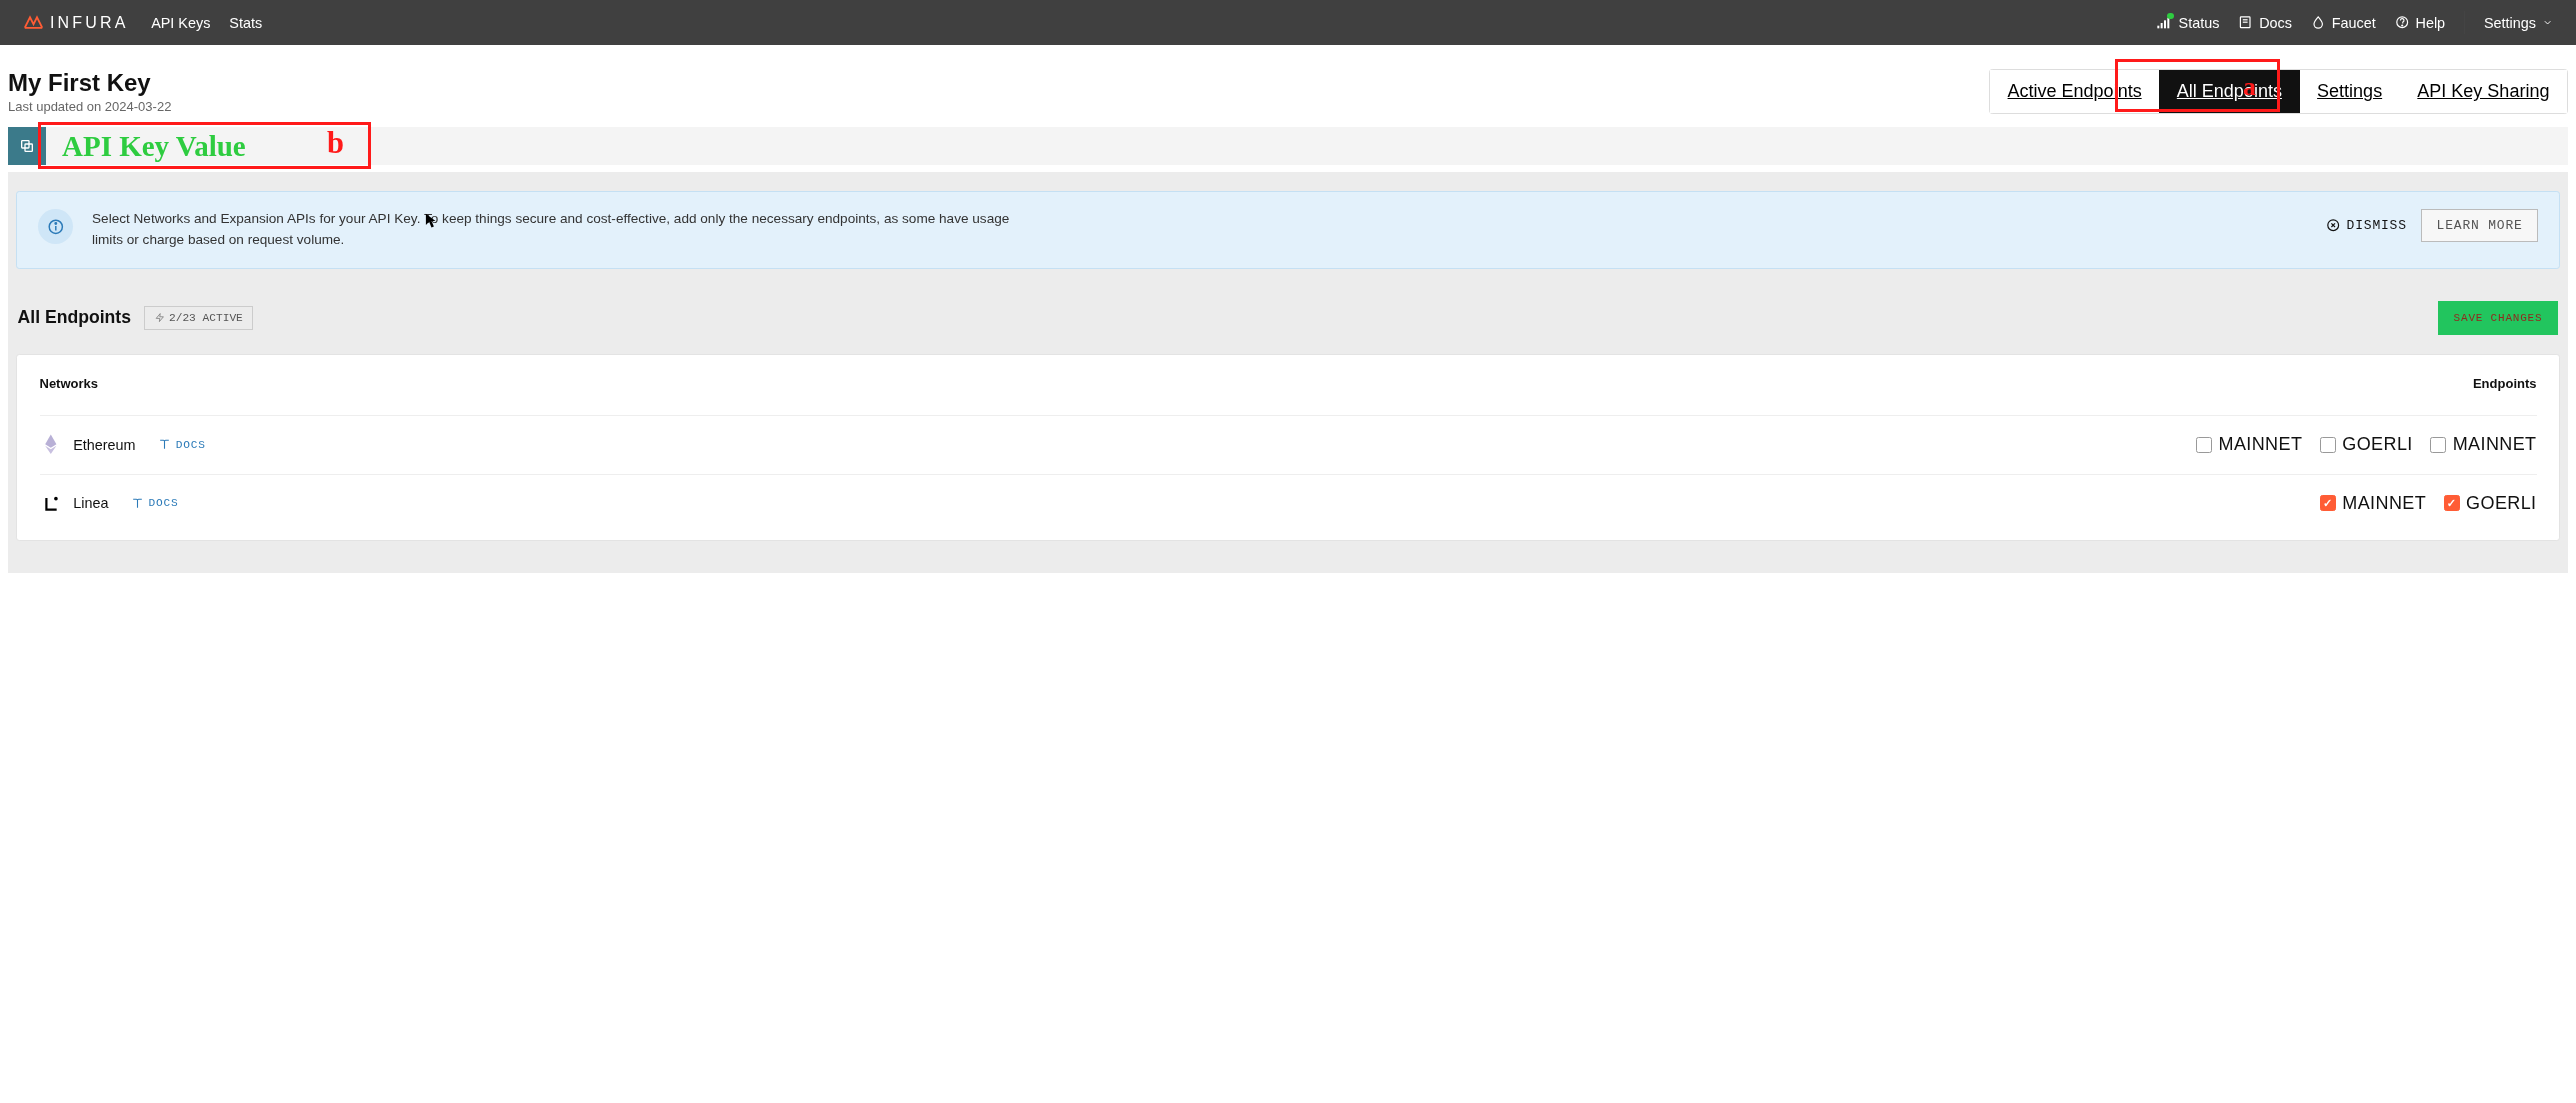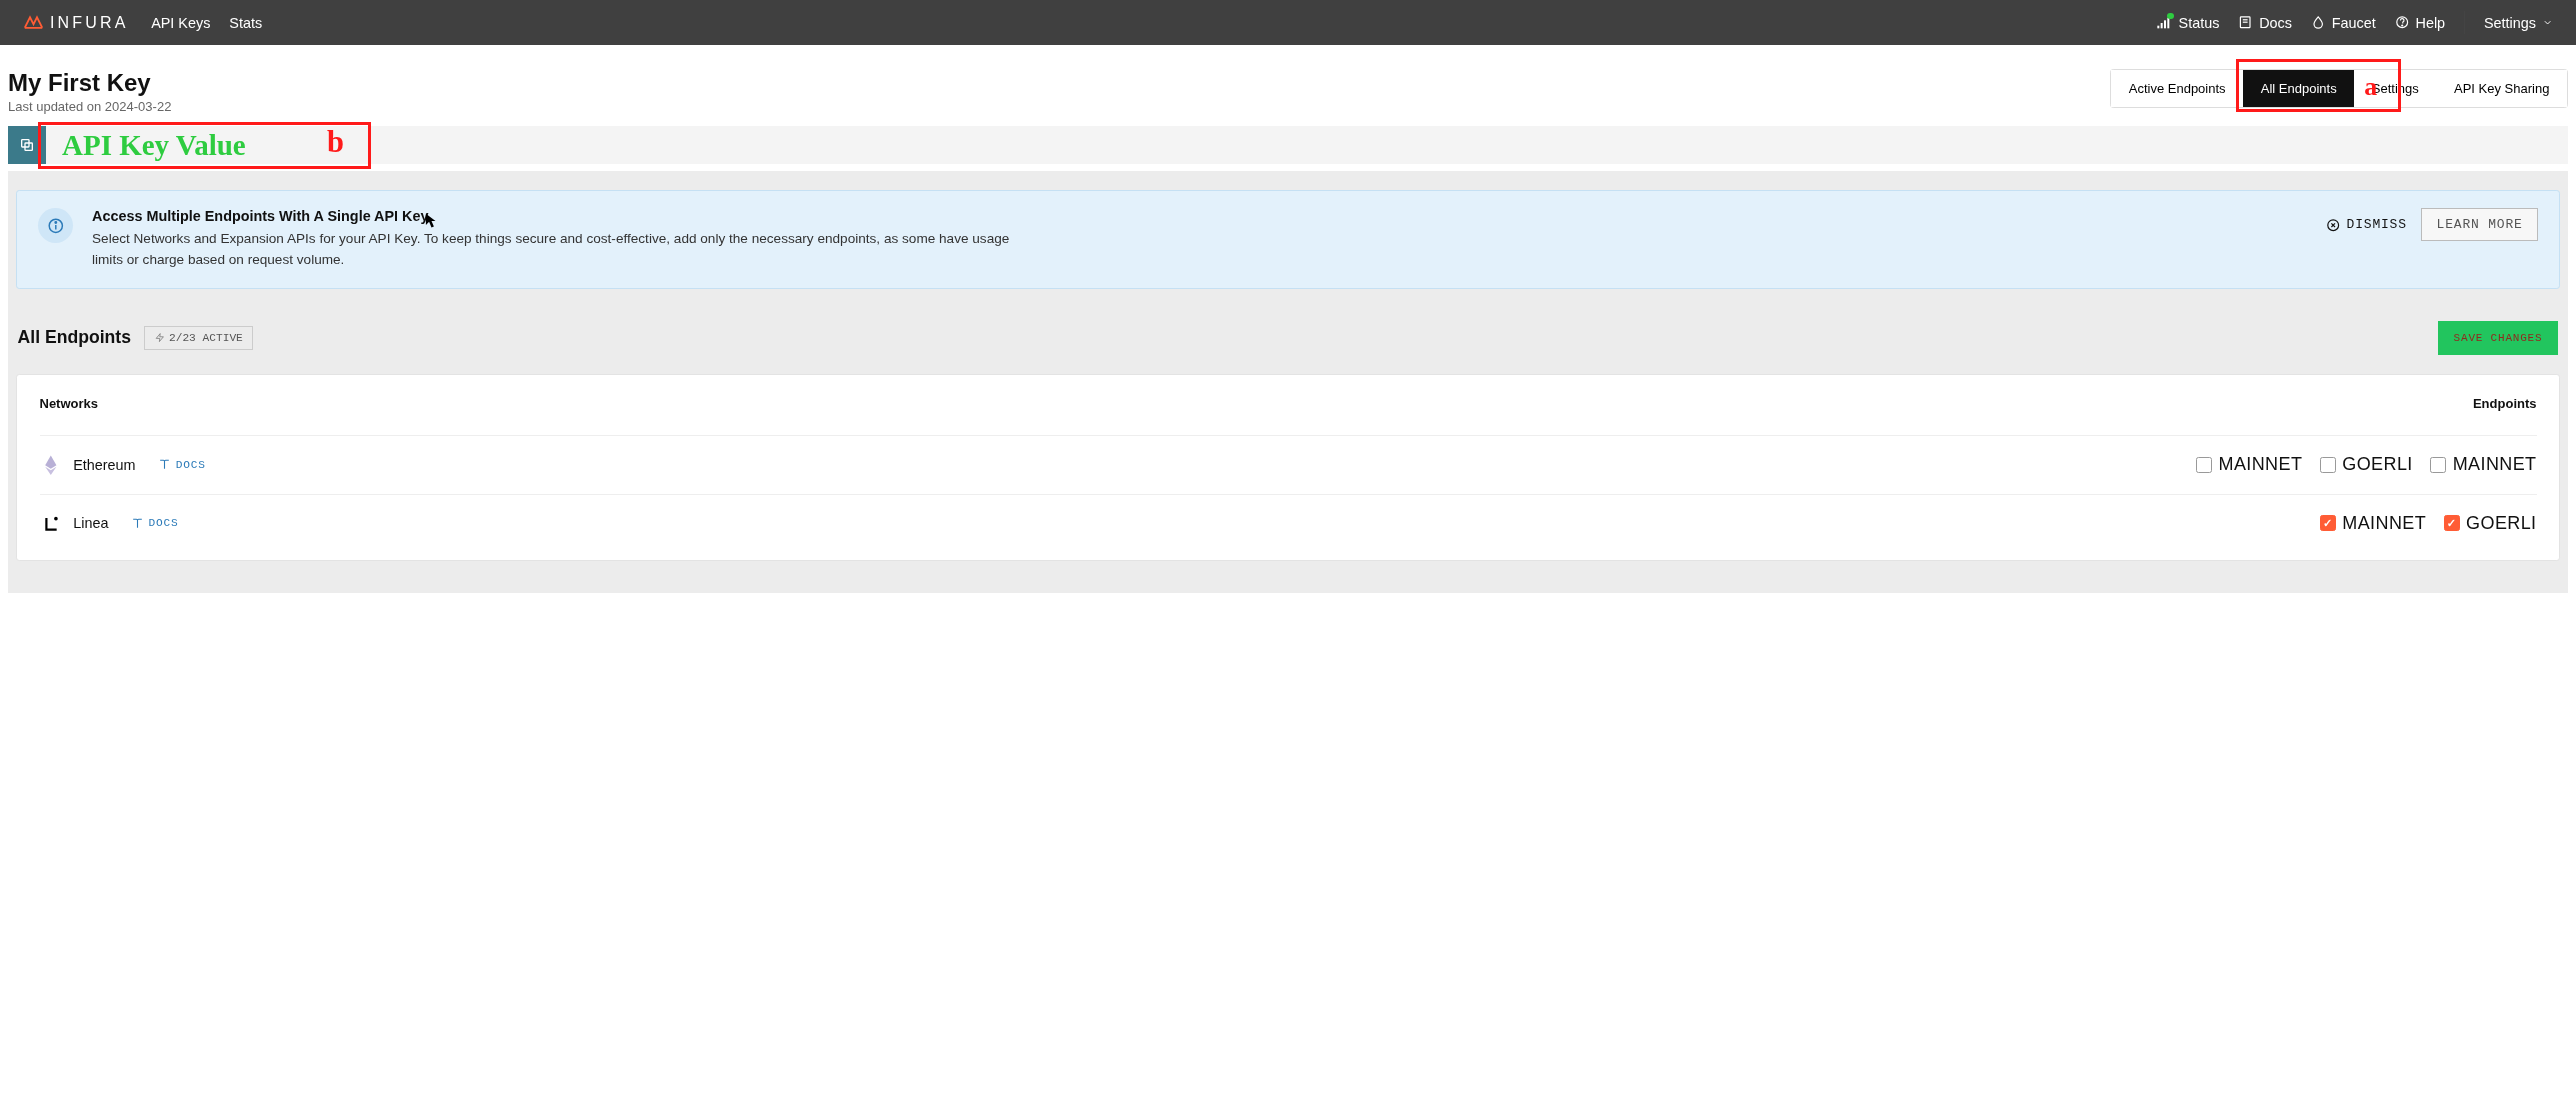--- a/index.html
+++ b/index.html
@@ -17,21 +17,21 @@
   .nav-divider { width: 0.8px; height: 22.5px; background: #444; }
   .status-icon { position: relative; }
   .status-dot { position: absolute; top: -1.6px; right: -1.6px; width: 6.4px; height: 6.4px; background: #2ecc40; border-radius: 50%; }
   
   
   .page { padding: 8px 8px 0 8px; }
   .page-head { display: flex; align-items: flex-start; justify-content: space-between; padding: 16px 0 6.4px 0; }
   .page-title { font-size: 24px; font-weight: 700; }
   .page-sub { color: #666; font-size: 13px; margin-top: 1.6px; }
   .tabs { display: flex; border: 0.8px solid #ddd; border-radius: 3.2px; overflow: visible; position: relative; }
-  .tab { padding: 11.2px 17.6px; font-size: 13px; cursor: pointer; background: #fff; border: none; }
+  .tab { padding: 11.2px 17.6px; font-size: 18px; cursor: pointer; background: #fff; border: none; text-decoration: underline; }
   .tab.active { background: #111; color: #fff; }
   
   
   .annot-box-a { position: absolute; border: 3.2px solid #ff1a1a; pointer-events: none; }
   .annot-label { position: absolute; color: #ff1a1a; font-size: 26px; font-weight: 700; font-family: Georgia, serif; }
   
   
   .key-row { display: flex; align-items: center; margin-top: 6.4px; margin-bottom: 6.4px; }
   .copy-btn { width: 38px; height: 38px; background: #3b7a8a; color: #fff; display: flex; align-items: center; justify-content: center; cursor: pointer; border: none; }
   .key-value-wrap { position: relative; flex: 1; background: #f4f4f4; height: 38px; display: flex; align-items: center; padding-left: 16px; }
@@ -191,21 +191,20 @@
 
       <div class="banner">
         <div class="banner-icon">
           <svg width="17.6" height="17.6" viewBox="0 0 24 24" fill="none" stroke="#2b7ab8" stroke-width="2">
               <circle cx="12" cy="12" r="9"></circle>
               <line x1="12" y1="11" x2="12" y2="17"></line>
               <circle cx="12" cy="7.5" r="1" fill="#2b7ab8"></circle>
             </svg>
         </div>
         <div class="banner-body">
-          <div class="banner-title">Access Multiple Endpoints With A Single API Key</div>
           <div class="banner-text">Select Networks and Expansion APIs for your API Key. To keep things secure and cost-effective, add only the necessary endpoints, as some have usage limits or charge based on request volume.</div>
         </div>
         <div class="banner-actions">
           <button class="dismiss-btn">
             <span>
               <svg width="14.4" height="14.4" viewBox="0 0 24 24" fill="none" stroke="#111" stroke-width="2">
                   <circle cx="12" cy="12" r="9"></circle>
                   <line x1="9" y1="9" x2="15" y2="15"></line>
                   <line x1="15" y1="9" x2="9" y2="15"></line>
                 </svg>

